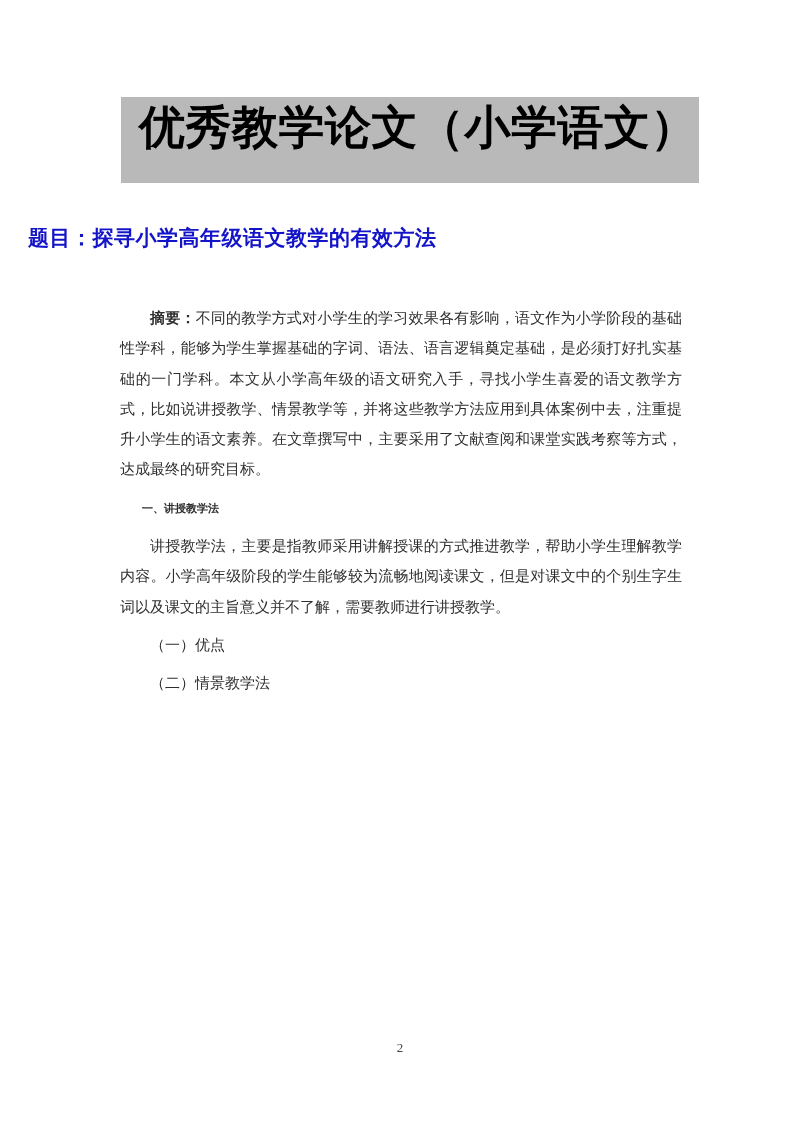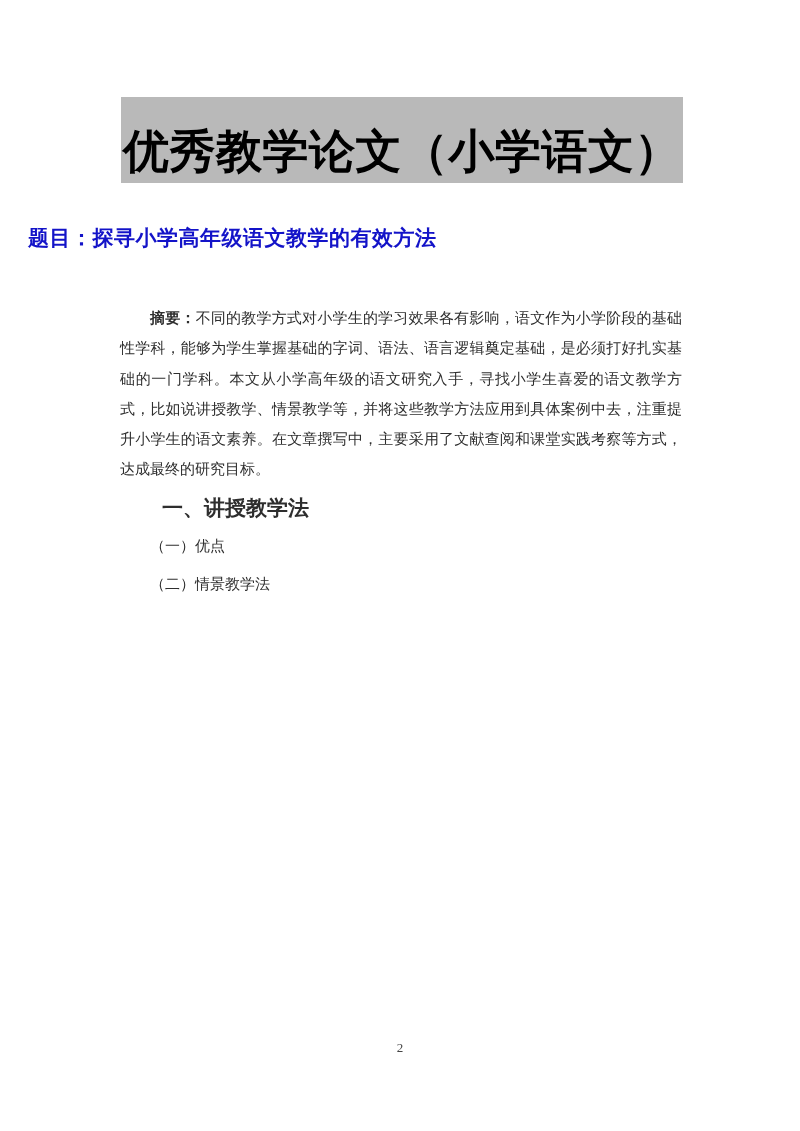--- a/index.html
+++ b/index.html
@@ -16,21 +16,22 @@
     overflow: hidden;
   }
   .title-banner {
     position: absolute;
     left: 121px;
     top: 97px;
     width: 562px;
     height: 86px;
     background: #b9b9b9;
     display: flex;
-    align-items: flex-end;
+    align-items: flex-start;
+    padding-left: 16px;
   }
   .title-banner .title-text {
     font-family: "Liberation Sans", sans-serif;
     font-weight: bold;
     font-size: 46px;
     color: #000000;
     letter-spacing: 0.5px;
     padding-left: 2px;
     white-space: nowrap;
   }
@@ -65,21 +66,21 @@
     font-weight: bold;
   }
   .para-intro {
     margin-top: 55px;
   }
   .heading-main {
     margin-top: 33px;
     font-weight: bold;
     text-indent: 0;
     font-family: "Liberation Sans", sans-serif;
-    font-size: 21px;
+    font-size: 11px;
   }
   .heading-sub {
     text-indent: 0;
   }
   .heading-sub-a {
     margin-top: 6px;
   }
   .heading-sub-b {
     margin-top: 14px;
   }
@@ -103,20 +104,21 @@
 <div class="doc-subtitle">题目：探寻小学高年级语文教学的有效方法</div>
 
 <div class="content">
 
   <p><span class="bold-label">摘要：</span><span>不同的教学方式对小学生的学习效果各有影响，语文作为小学阶段的基础性学科，能够为学生掌握基础的字词、语法、语言逻辑奠定基础，是必须打好扎实基础的一门学科。本文从小学高年级的语文研究入手，寻找小学生喜爱的语文教学方式，比如说讲授教学、情景教学等，并将这些教学方法应用到具体案例中去，注重提升小学生的语文素养。在文章撰写中，主要采用了文献查阅和课堂实践考察等方式，达成最终的研究目标。</span></p>
 
 
 
   <p class="heading-main">一、讲授教学法</p>
 
+  <p>讲授教学法，主要是指教师采用讲解授课的方式推进教学，帮助小学生理解教学内容。小学高年级阶段的学生能够较为流畅地阅读课文，但是对课文中的个别生字生词以及课文的主旨意义并不了解，需要教师进行讲授教学。</p>
 
   <p class="heading-sub heading-sub-a">（一）优点</p>
 
 
   <p class="heading-sub heading-sub-b">（二）情景教学法</p>
 
 
 </div>
 
 <div class="page-number">2</div>

